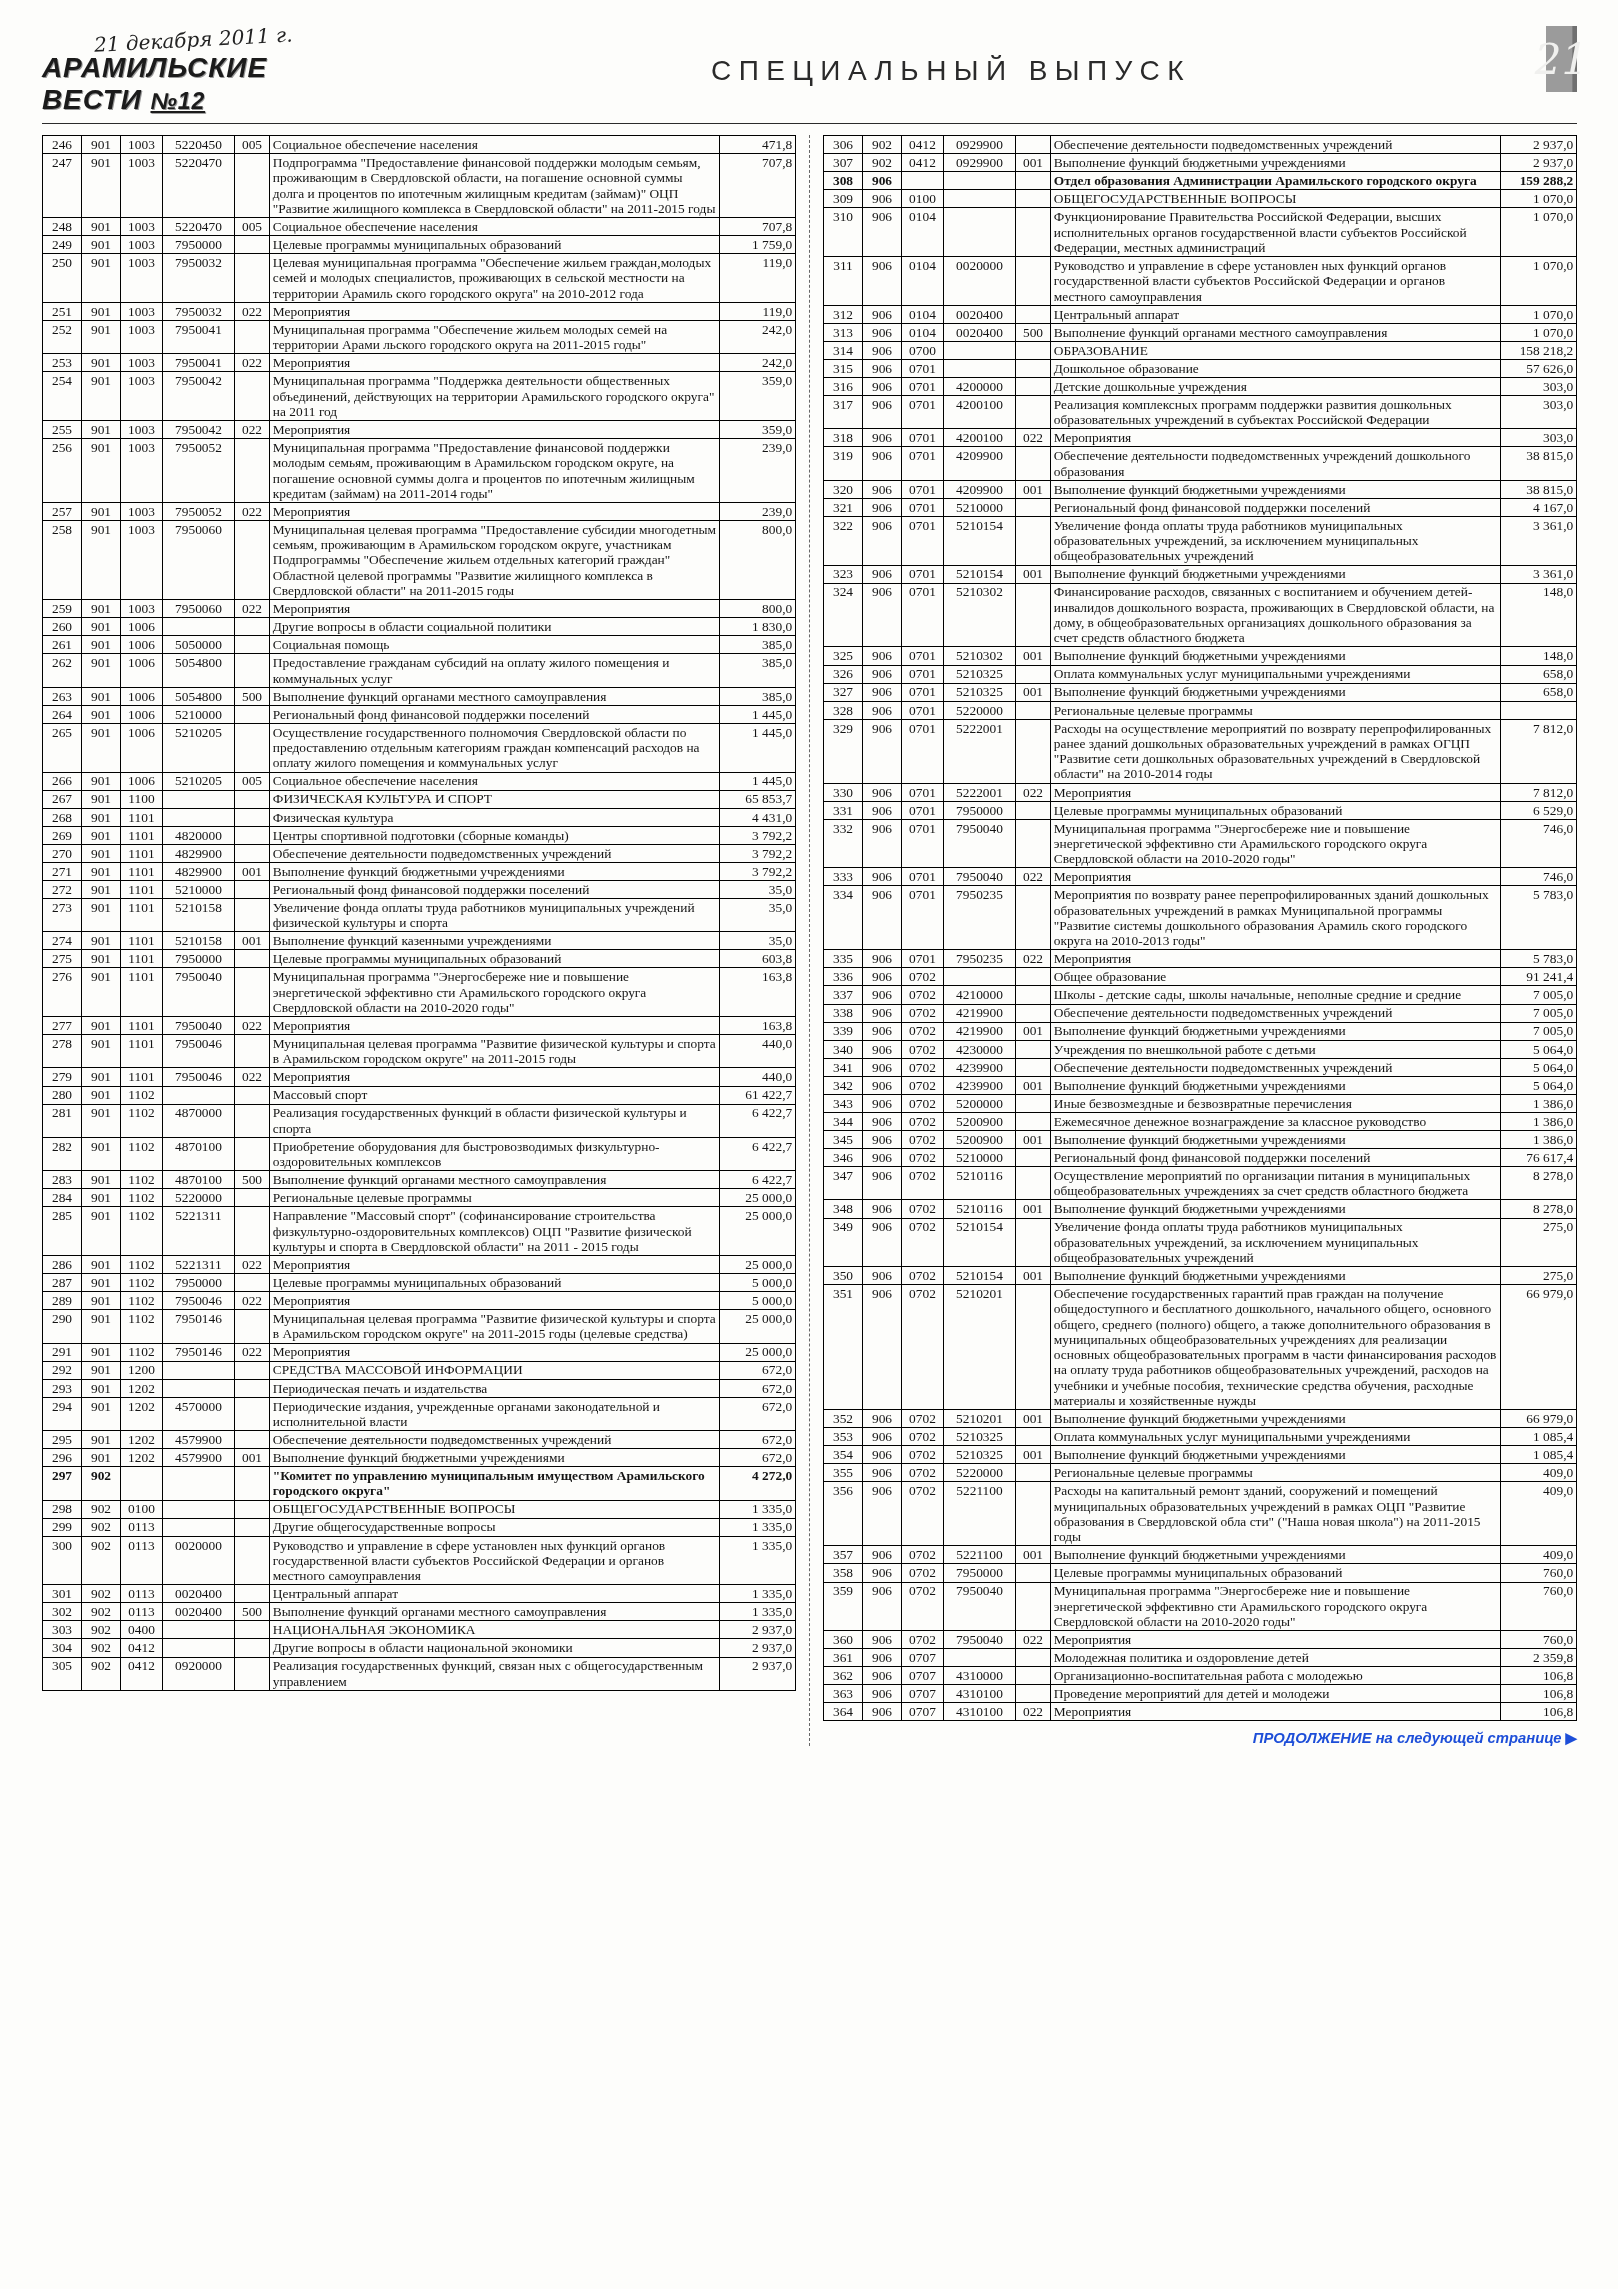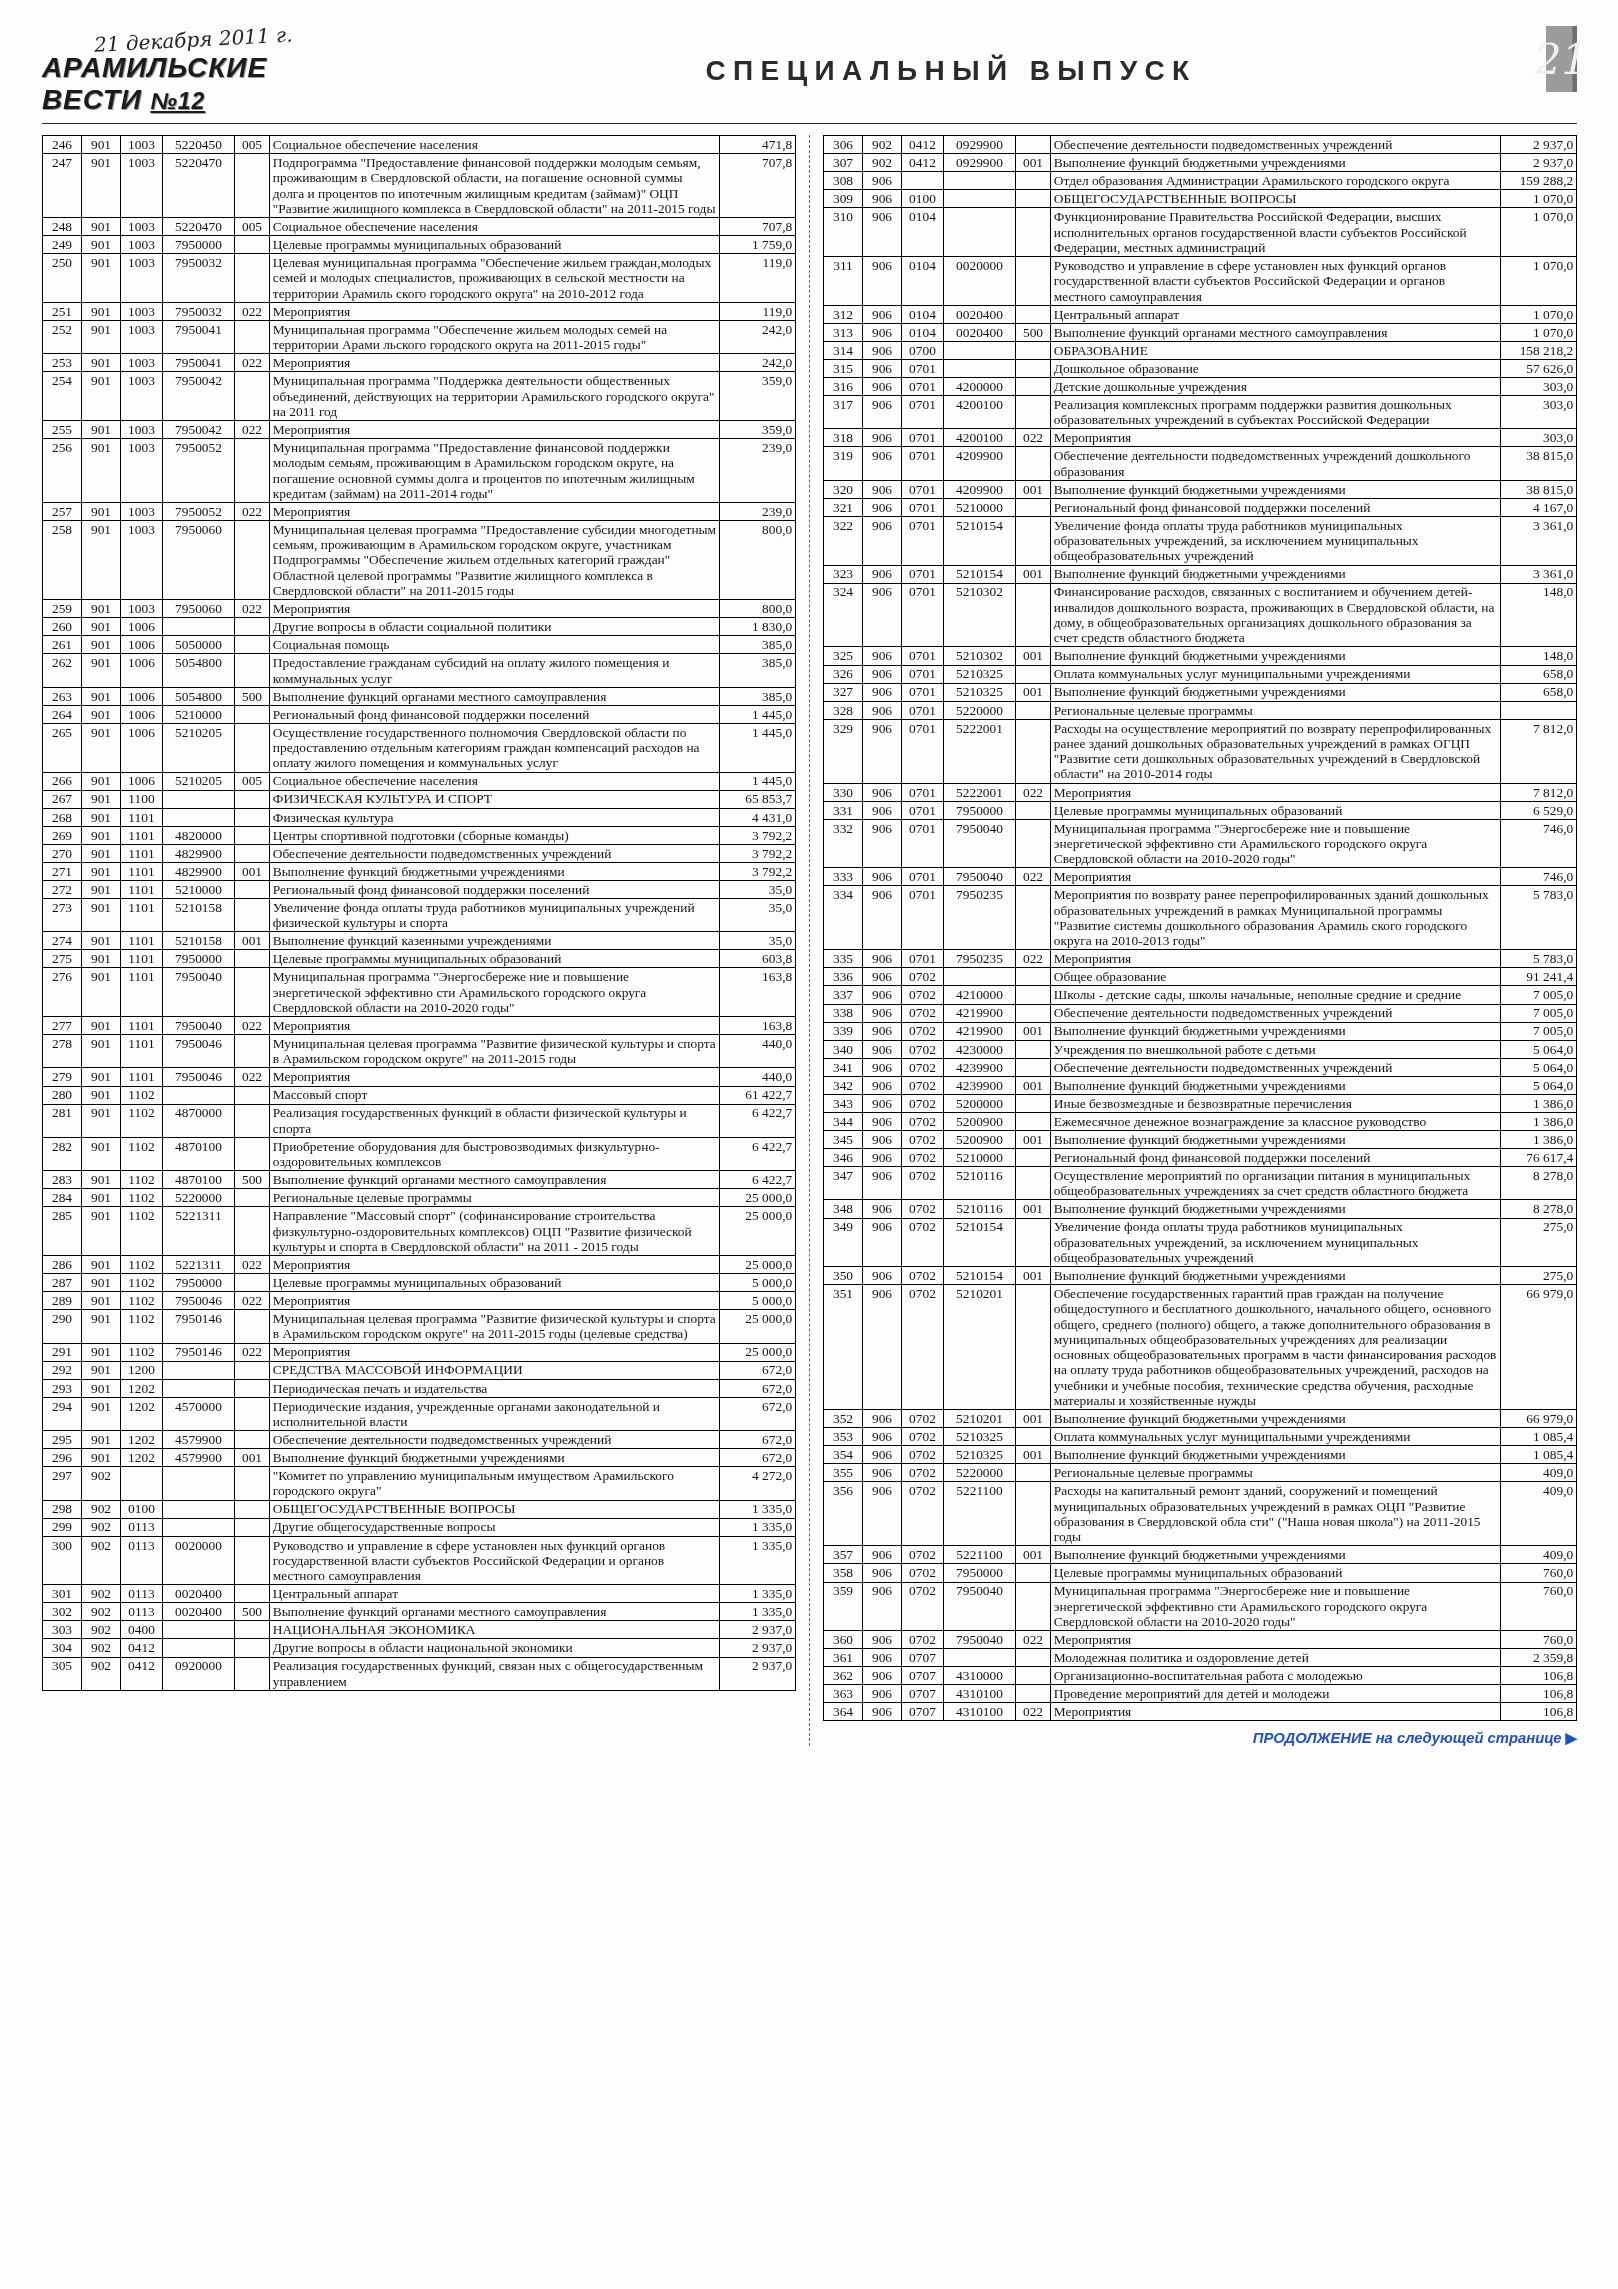--- a/index.html
+++ b/index.html
@@ -6,31 +6,31 @@
   html, body { margin:0; padding:0; background:#dcdcdc; }
   .page {
     width:1619px; min-height:2290px; margin:0 auto; background:#fdfdfb;
     padding:26px 42px 22px; font-family:"Liberation Serif", serif; color:#141414;
   }
   .hdr { display:flex; align-items:flex-start; min-height:89px; }
   .mast { width:314px; }
   .date { font-family:"DejaVu Serif", serif; font-style:italic; font-size:20px; transform:rotate(-3deg); margin-left:52px; color:#222; }
   .logo { font-family:"Liberation Sans", sans-serif; font-weight:bold; font-style:italic; font-size:28px; letter-spacing:0.9px; color:#1b1b1b; margin-top:1.8px; text-shadow:0.9px 0.9px 0 #999; }
   .logo .issue { font-size:23px;text-decoration:underline; }
-  .title { flex:1; align-self:center; text-align:center; font-family:"Liberation Sans", sans-serif; font-size:28px; letter-spacing:7.4px; color:#2a2a2a;font-weight:bold; }
+  .title { flex:1; align-self:center; text-align:center; font-family:"Liberation Sans", sans-serif; font-size:28px; letter-spacing:7.4px; color:#2a2a2a; }
   .pagebox { width:31px; height:66px; background:#9b9b9b; color:#f0f0ee; font-family:"DejaVu Serif", serif; font-style:italic; font-size:42px; display:flex; align-items:center; justify-content:center; box-shadow:inset -4.6px 0 0 #707070; }
   .hr { border-top:1.8px solid #2b2b2b; margin:7.4px 0 11px; }
   .cols { display:flex; align-items:stretch; }
   .colL { flex:1; min-width:0; }
   .colR { flex:1; min-width:0; border-left:1.8px dashed #666; margin-left:13px; padding-left:13px; display:flex; flex-direction:column; }
   table.budget { border-collapse:collapse; width:100%; table-layout:fixed; }
   .budget td { border:0.9px solid #000; padding:0.9px 2.8px; font-size:13.4px; line-height:1.14; vertical-align:top; }
   .budget td.code { text-align:center; white-space:nowrap; padding:0.9px 0.9px; }
   .budget td.val { text-align:right; white-space:nowrap; }
-  .budget tr.bold td { font-weight:normal; }
+  .budget tr.bold td { font-weight:bold; }
   .footer { text-align:right; margin-top:7.4px; font-family:"Liberation Sans", sans-serif; font-weight:bold; font-style:italic; font-size:14.8px; color:#1d4ed8; }
   .footer .arr { font-style:normal; }
 </style>
 </head>
 <body>
 
 <div class="page">
 
   <div class="hdr">
     <div class="mast">

